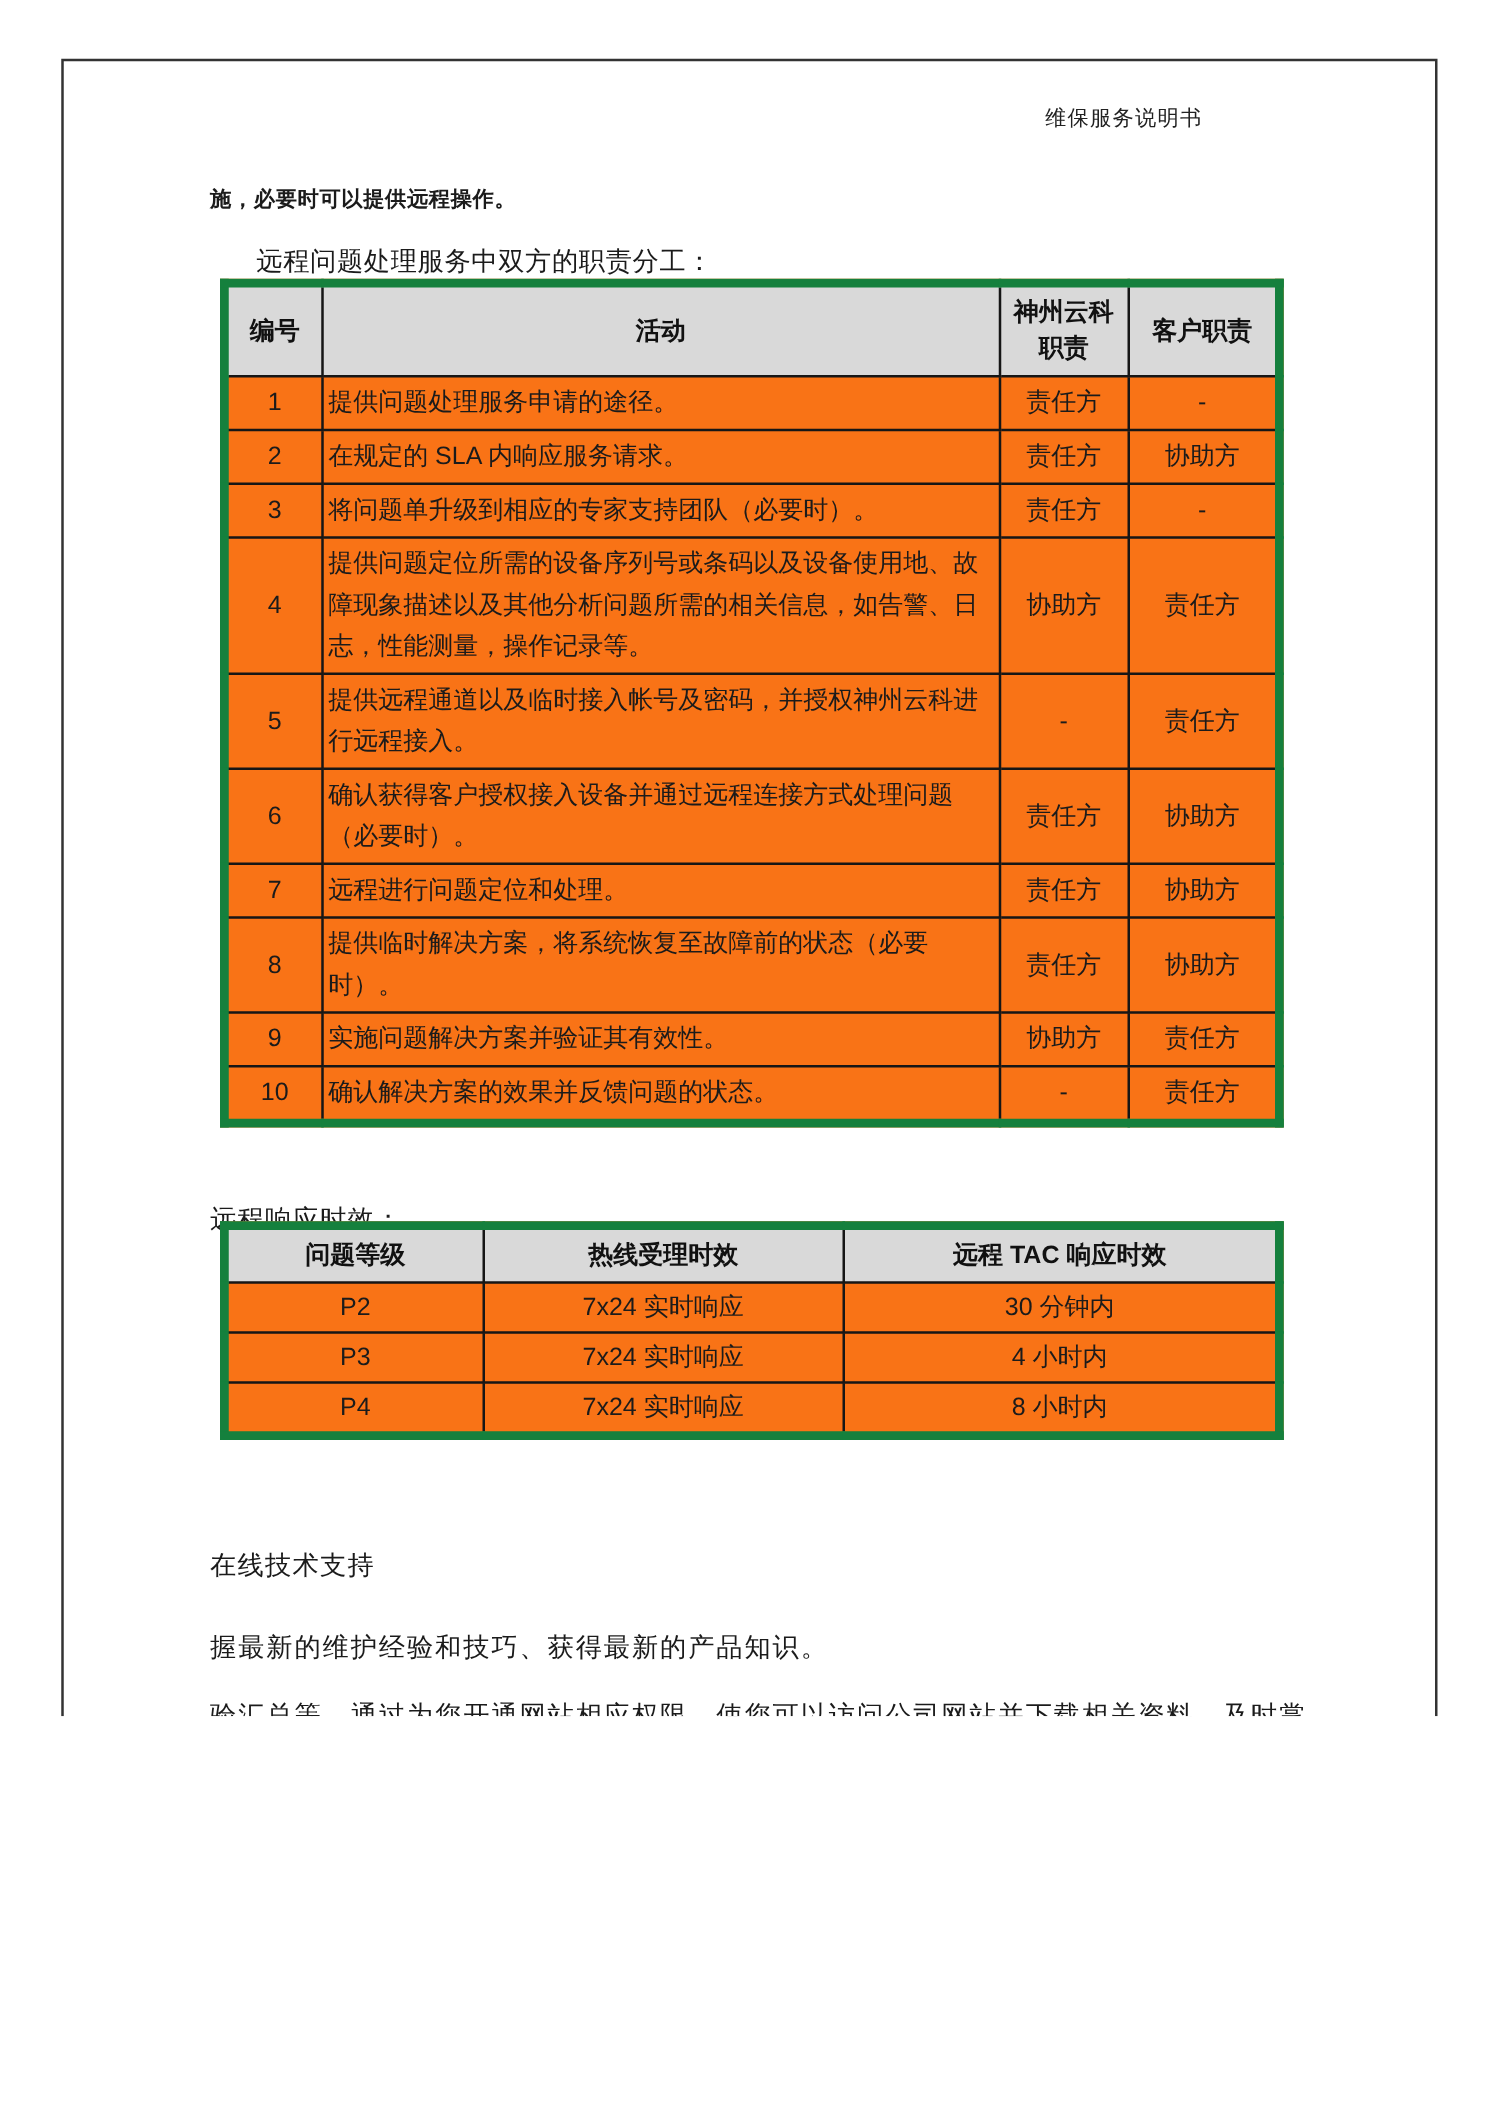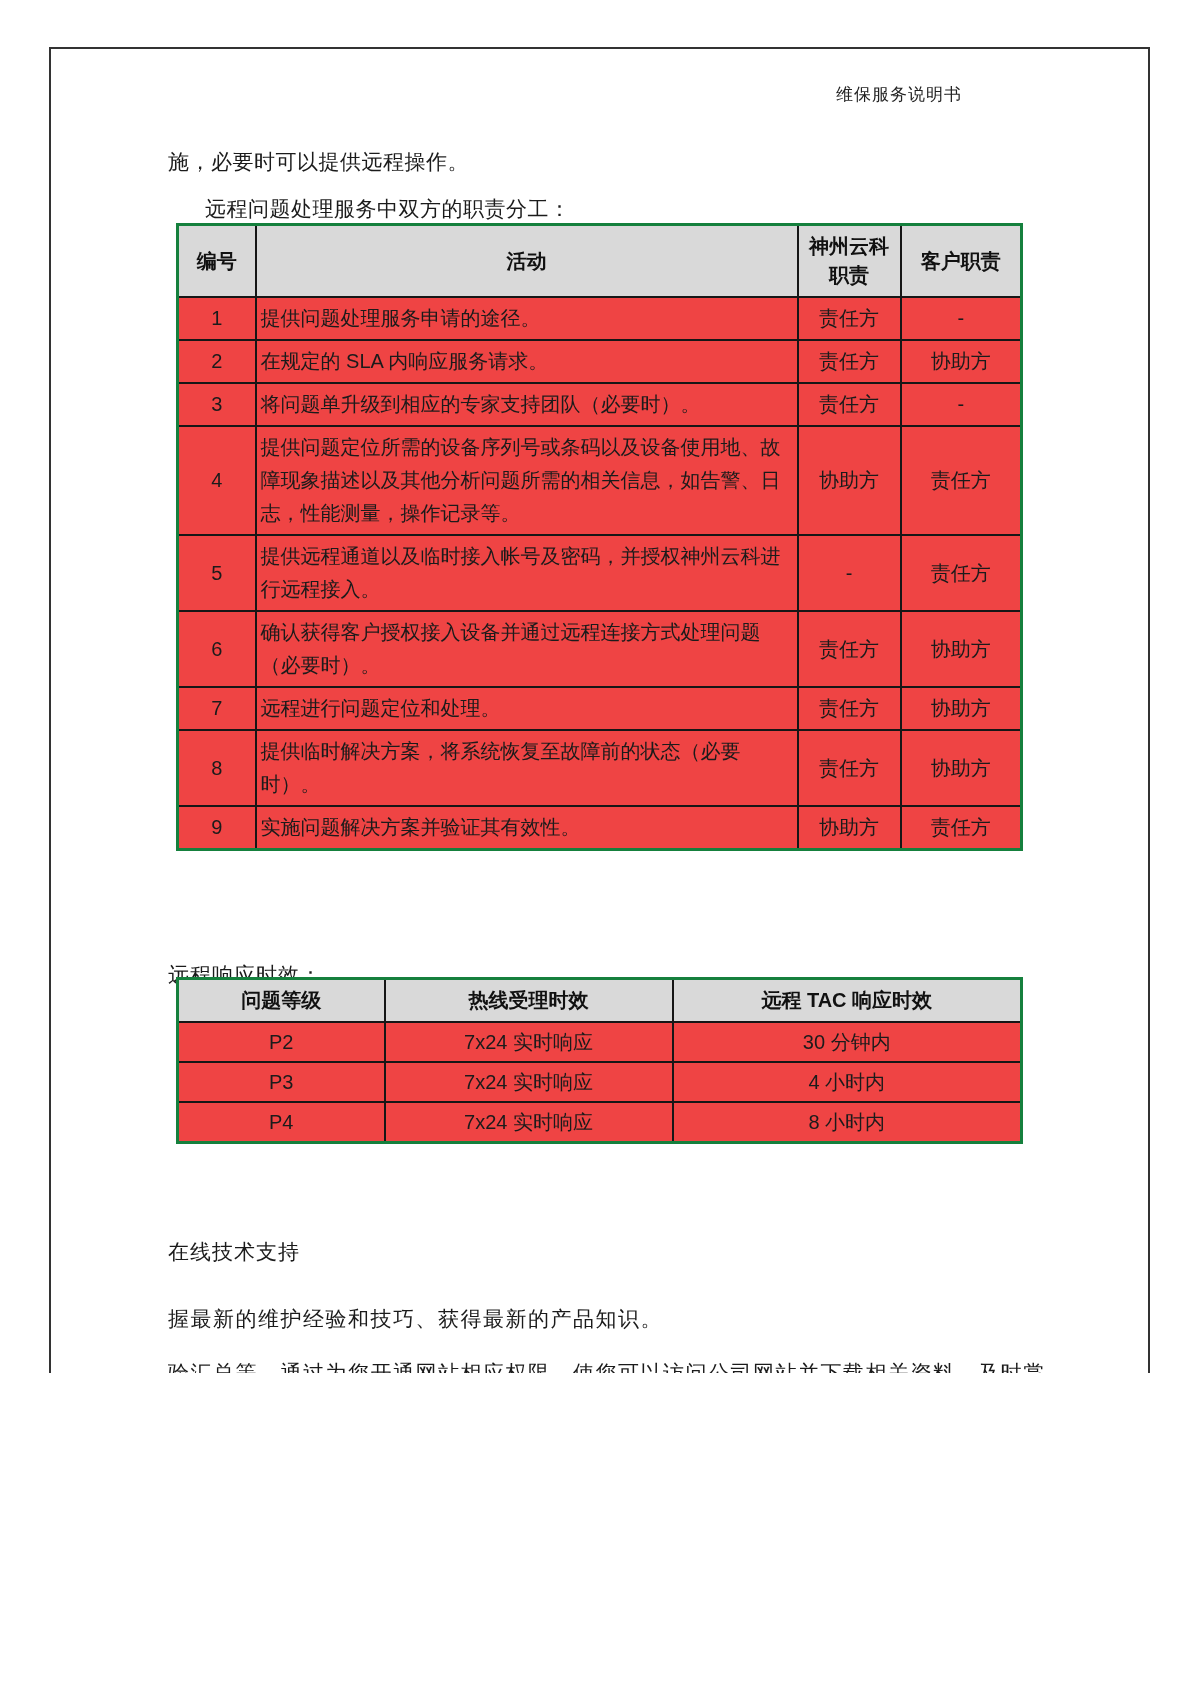--- a/index.html
+++ b/index.html
@@ -24,35 +24,36 @@
     position: absolute;
     top: 83px; right: 238px;
     font-family: "Liberation Serif", serif;
     font-size: 17px;
     letter-spacing: 1px;
     color: #222;
   }
   .intro-line {
     position: absolute;
     left: 168px; top: 148px;
-    font-size: 21px;
+    font-size: 17px;
     letter-spacing: 0.5px;
+    font-weight: bold;
   }
   .table1-caption {
     position: absolute;
     left: 205px; top: 195px;
     font-size: 21px;
     letter-spacing: 0.5px;
   }
   table.doc-table {
     position: absolute;
     border-collapse: collapse;
     table-layout: fixed;
-    border: 3px solid #15803d;
-    background: #ef4444;
+    border: 7px solid #15803d;
+    background: #f97316;
   }
   #resp-table { left: 176px; top: 223px; width: 844px; }
   #time-table { left: 176px; top: 977px; width: 844px; }
   .doc-table th, .doc-table td {
     border: 2px solid #161616;
     box-sizing: border-box;
   }
   .doc-table th {
     background: #d9d9d9;
     font-weight: bold;
@@ -197,20 +198,26 @@
           <td class="cell-left">提供临时解决方案，将系统恢复至故障前的状态（必要时）。</td>
           <td>责任方</td>
           <td>协助方</td>
         </tr>
         <tr>
           <td>9</td>
           <td class="cell-left">实施问题解决方案并验证其有效性。</td>
           <td>协助方</td>
           <td>责任方</td>
         </tr>
+        <tr>
+          <td>10</td>
+          <td class="cell-left">确认解决方案的效果并反馈问题的状态。</td>
+          <td>-</td>
+          <td>责任方</td>
+        </tr>
       </tbody>
     </table>
 
   <div class="response-heading">远程响应时效：</div>
 
   <table id="time-table" class="doc-table">
       <colgroup>
         <col style="width: 207px;">
         <col style="width: 288px;">
         <col style="width: 349px;">

